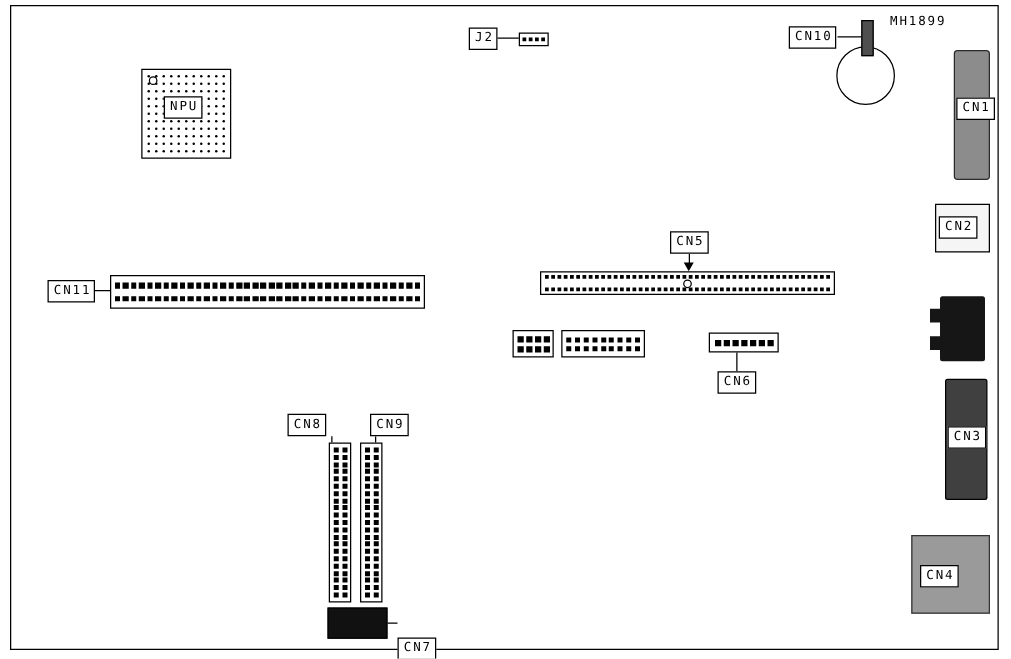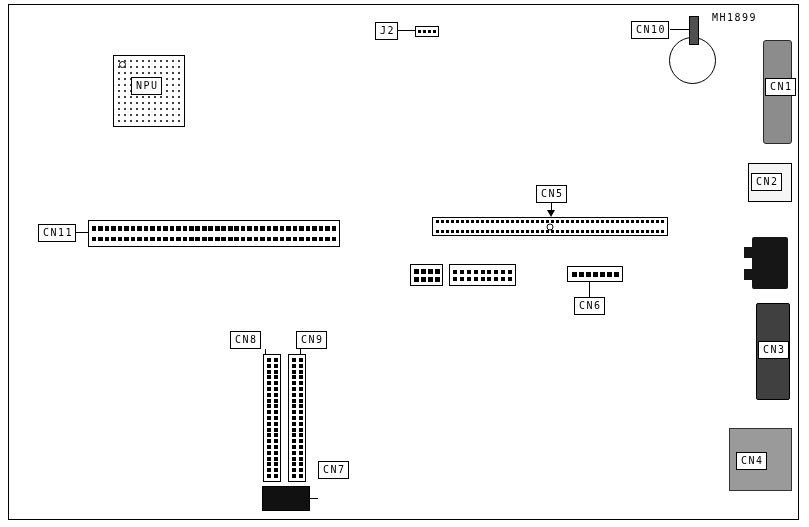--- a/index.html
+++ b/index.html
@@ -67,21 +67,21 @@
 
   #cn8-label  { left: 230px; top: 331px; }
   #cn8-line   { left: 265px; top: 349px; width: 1px; height: 5px; }
   #cn9-label  { left: 296px; top: 331px; }
   #cn9-line   { left: 300px; top: 349px; width: 1px; height: 5px; }
   #cn8-slot   { left: 263px; top: 354px; width: 18px; height: 128px; }
   #cn9-slot   { left: 288px; top: 354px; width: 18px; height: 128px; }
 
   #cn7-block  { left: 262px; top: 486px; width: 48px; height: 25px; border: 1px solid #000; }
   #cn7-line   { left: 310px; top: 498px; width: 8px; height: 1px; }
-  #cn7-label  { left: 318px; top: 461px; }
+  #cn7-label  { left: 318px; top: 510px; }
 
   #cn1-conn   { left: 763px; top: 40px;  width: 29px; height: 104px; border: 1px solid #2a2a2a; border-radius: 3px; }
   #cn1-label  { left: 765px; top: 78px; }
   #cn2-conn   { left: 748px; top: 163px; width: 44px; height: 39px; border: 1px solid #000; }
   #cn2-label  { left: 751px; top: 173px; }
   #jack-block { left: 752px; top: 237px; width: 36px; height: 52px; border-radius: 2px; }
   #jack-nub1  { left: 744px; top: 247px; width: 9px;  height: 11px; }
   #jack-nub2  { left: 744px; top: 269px; width: 9px;  height: 11px; }
   #cn3-conn   { left: 756px; top: 303px; width: 34px; height: 97px; border: 1px solid #000; border-radius: 2px; }
   #cn3-label  { left: 758px; top: 341px; }

